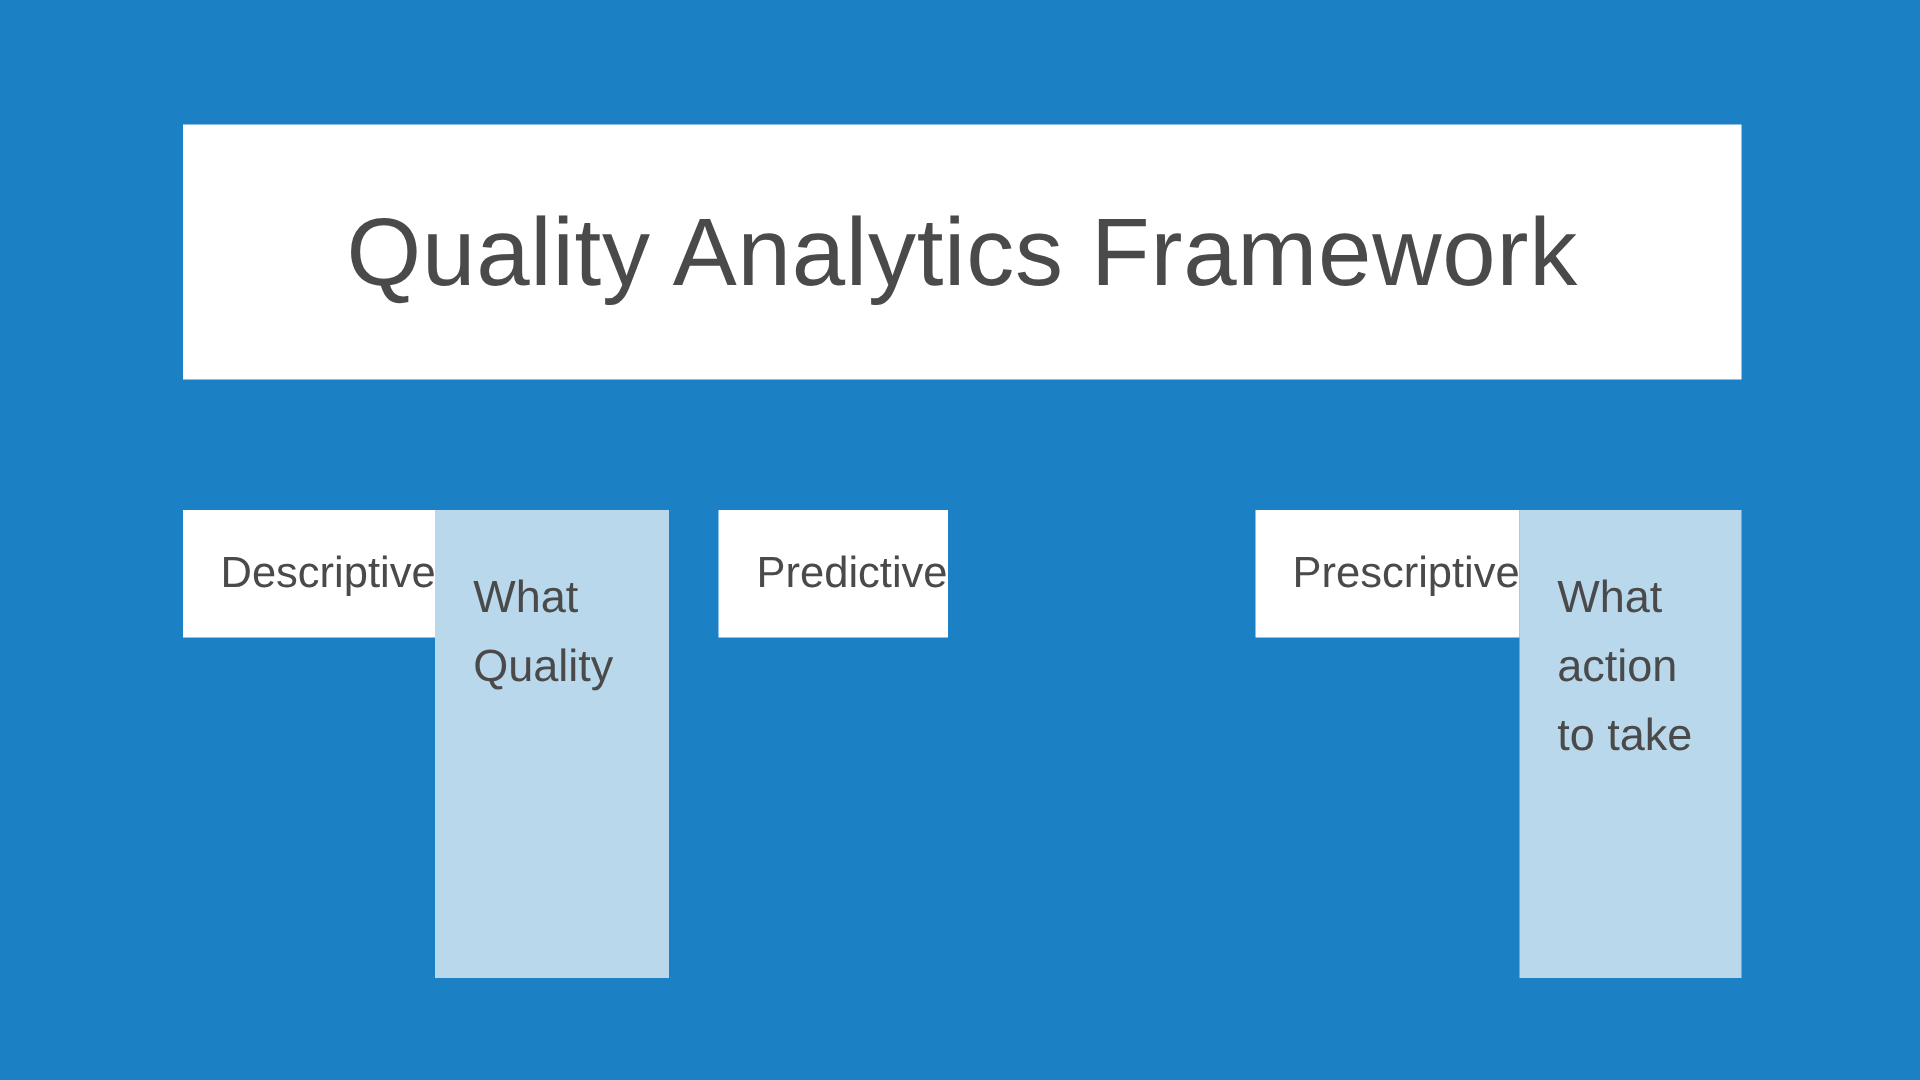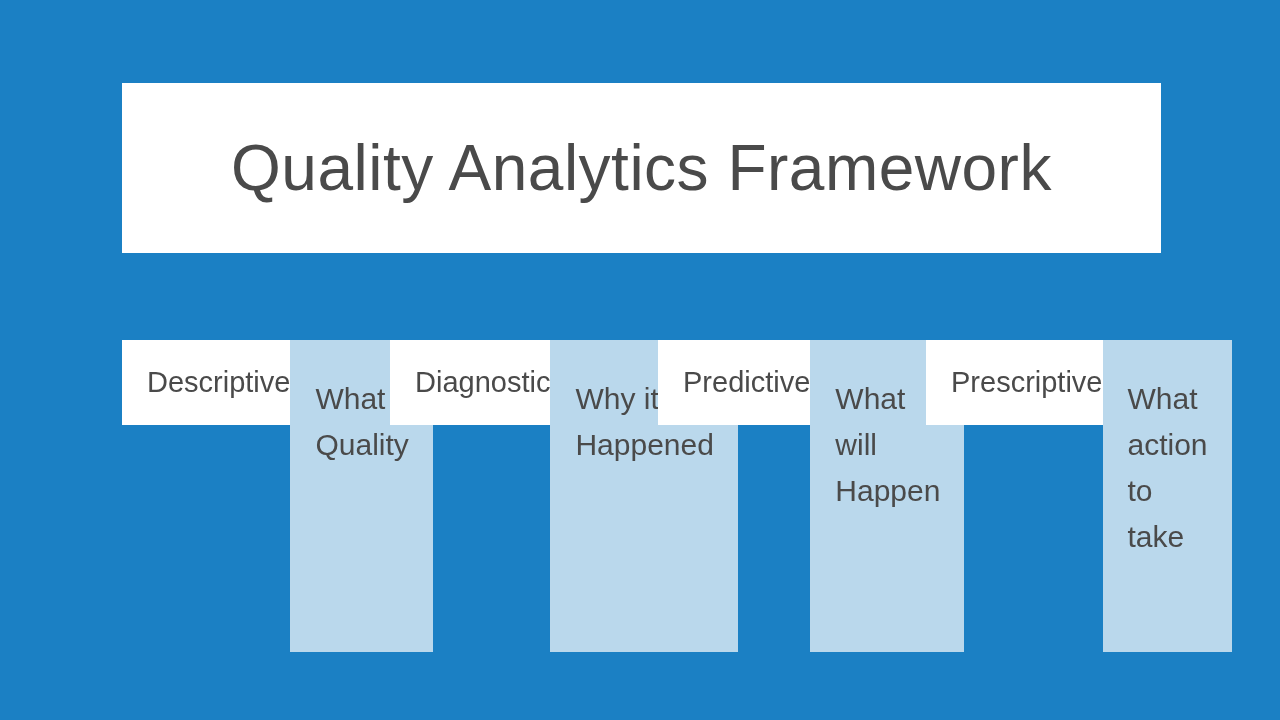--- a/index.html
+++ b/index.html
@@ -81,28 +81,23 @@
     <h1>Quality Analytics Framework</h1>
   </header>
 
   <main class="cards">
 
     <section class="card">
       <div class="card-header">Descriptive</div>
       <div class="card-body">What Quality</div>
     </section>
 
-    <section class="card">
-      <div class="card-header">Diagnostic</div>
-      <div class="card-body">Why it Happened</div>
-    </section>
 
     <section class="card">
       <div class="card-header">Predictive</div>
-      <div class="card-body">What will Happen</div>
     </section>
 
     <section class="card">
       <div class="card-header">Prescriptive</div>
       <div class="card-body">What action to take</div>
     </section>
 
   </main>
 </div>
 

